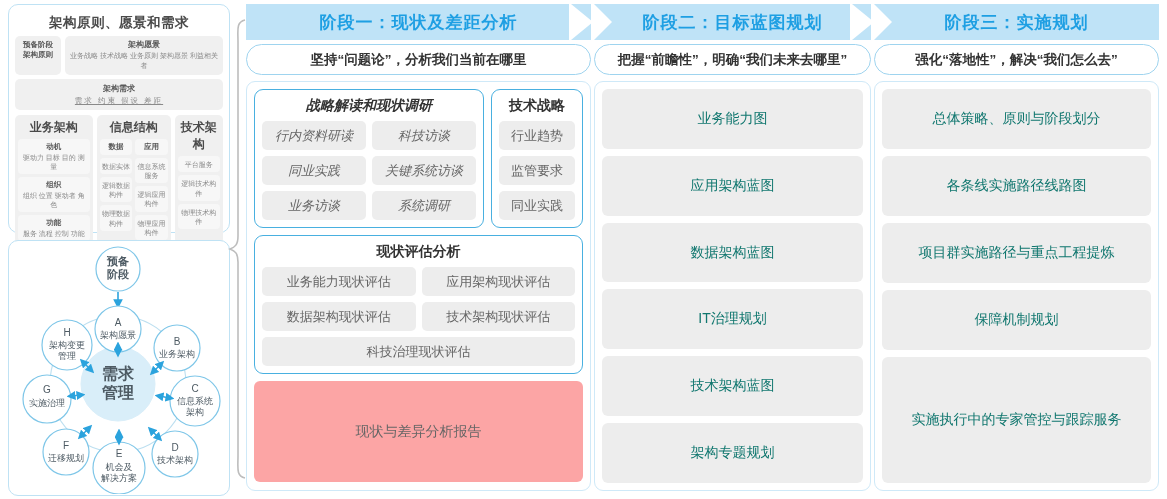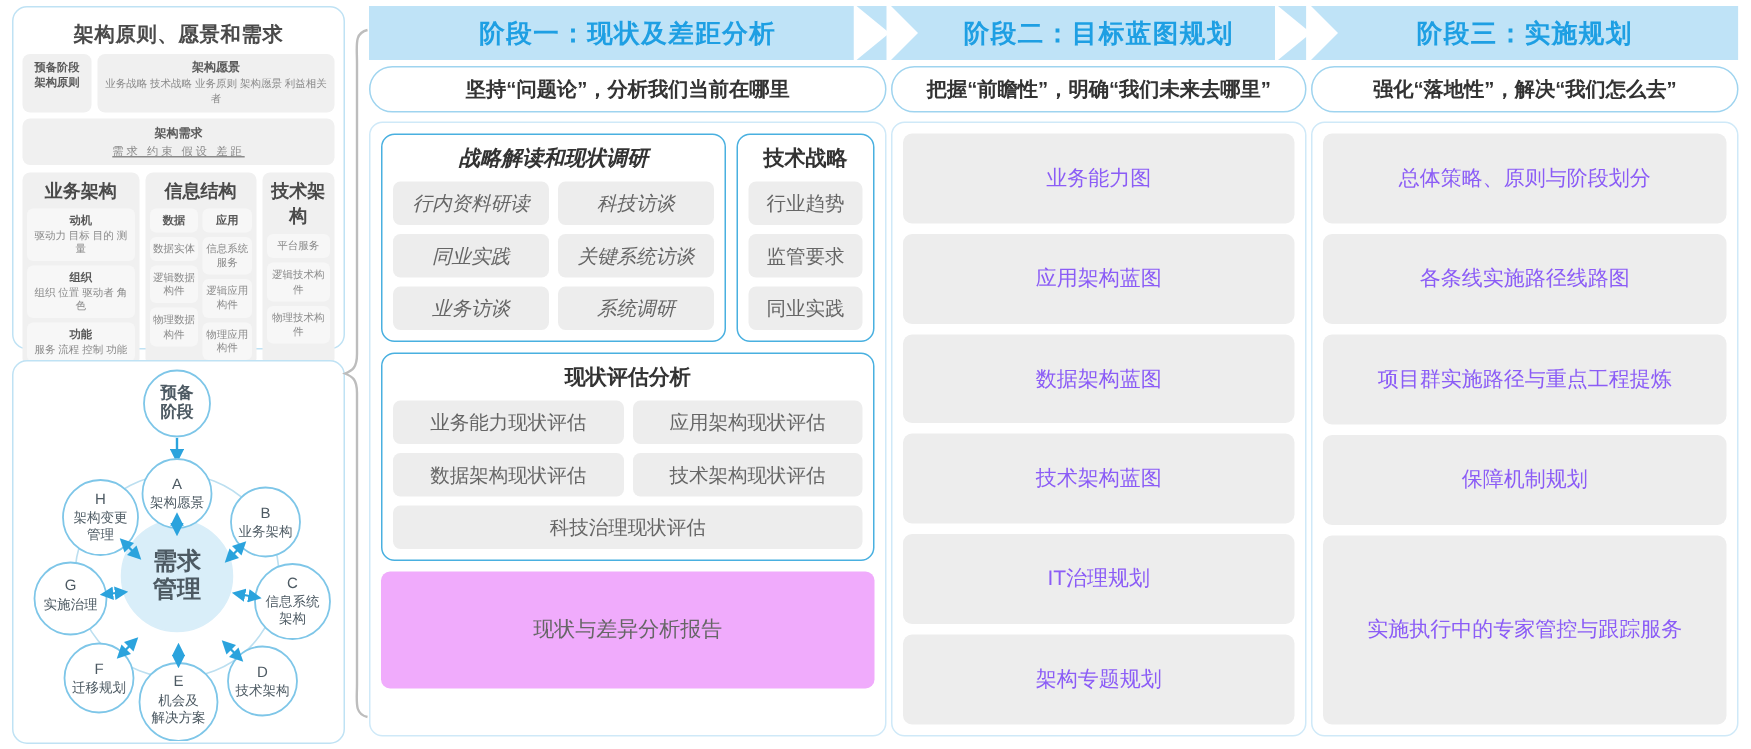--- a/index.html
+++ b/index.html
@@ -107,29 +107,29 @@
   .row:last-child{margin-bottom:0;}
   .row .chip{flex:1;height:29px;}
 
   .sec1-top{display:flex;gap:7px;}
   .sec1-left{flex:1;font-style:italic;}
   .sec1-right{width:92px;}
   .sec1-right .chip{height:29px;margin-bottom:6px;}
   .sec1-right .chip:last-child{margin-bottom:0;}
 
   .report-chip{
-    margin-top:7px;background:#f0abfc;border-radius:6px;height:78px;
+    margin-top:7px;background:#fca5a5;border-radius:6px;height:101px;
     display:flex;align-items:center;justify-content:center;
     color:#666;font-size:14px;
   }
 
   .bigchip{
     background:#ededed;border-radius:6px;flex:1;
     display:flex;align-items:center;justify-content:center;
-    color:#8b5cf6;font-size:14px;text-align:center;padding:0 6px;box-sizing:border-box;
+    color:#0f766e;font-size:14px;text-align:center;padding:0 6px;box-sizing:border-box;
   }
   .bigchip.grow2{flex:2.1;}
 </style>
 </head>
 <body>
 
 <div id="root">
 
   <div class="left-col">
 
@@ -364,22 +364,22 @@
     <polygon points="0,0 2,0 24,18 2,36 0,36" fill="#ffffff"></polygon>
   </svg>
 
   <div class="stage stage2">
     <div class="stage-hdr arrow-left">阶段二：目标蓝图规划</div>
     <div class="stage-sub">把握“前瞻性”，明确“我们未来去哪里”</div>
     <div class="stage-body">
       <div class="bigchip">业务能力图</div>
       <div class="bigchip">应用架构蓝图</div>
       <div class="bigchip">数据架构蓝图</div>
+      <div class="bigchip">IT治理规划</div>
       <div class="bigchip">技术架构蓝图</div>
-      <div class="bigchip">IT治理规划</div>
       <div class="bigchip">架构专题规划</div>
     </div>
   </div>
 
   <div class="stage stage3">
     <div class="stage-hdr arrow-left">阶段三：实施规划</div>
     <div class="stage-sub">强化“落地性”，解决“我们怎么去”</div>
     <div class="stage-body">
       <div class="bigchip">总体策略、原则与阶段划分</div>
       <div class="bigchip">各条线实施路径线路图</div>

